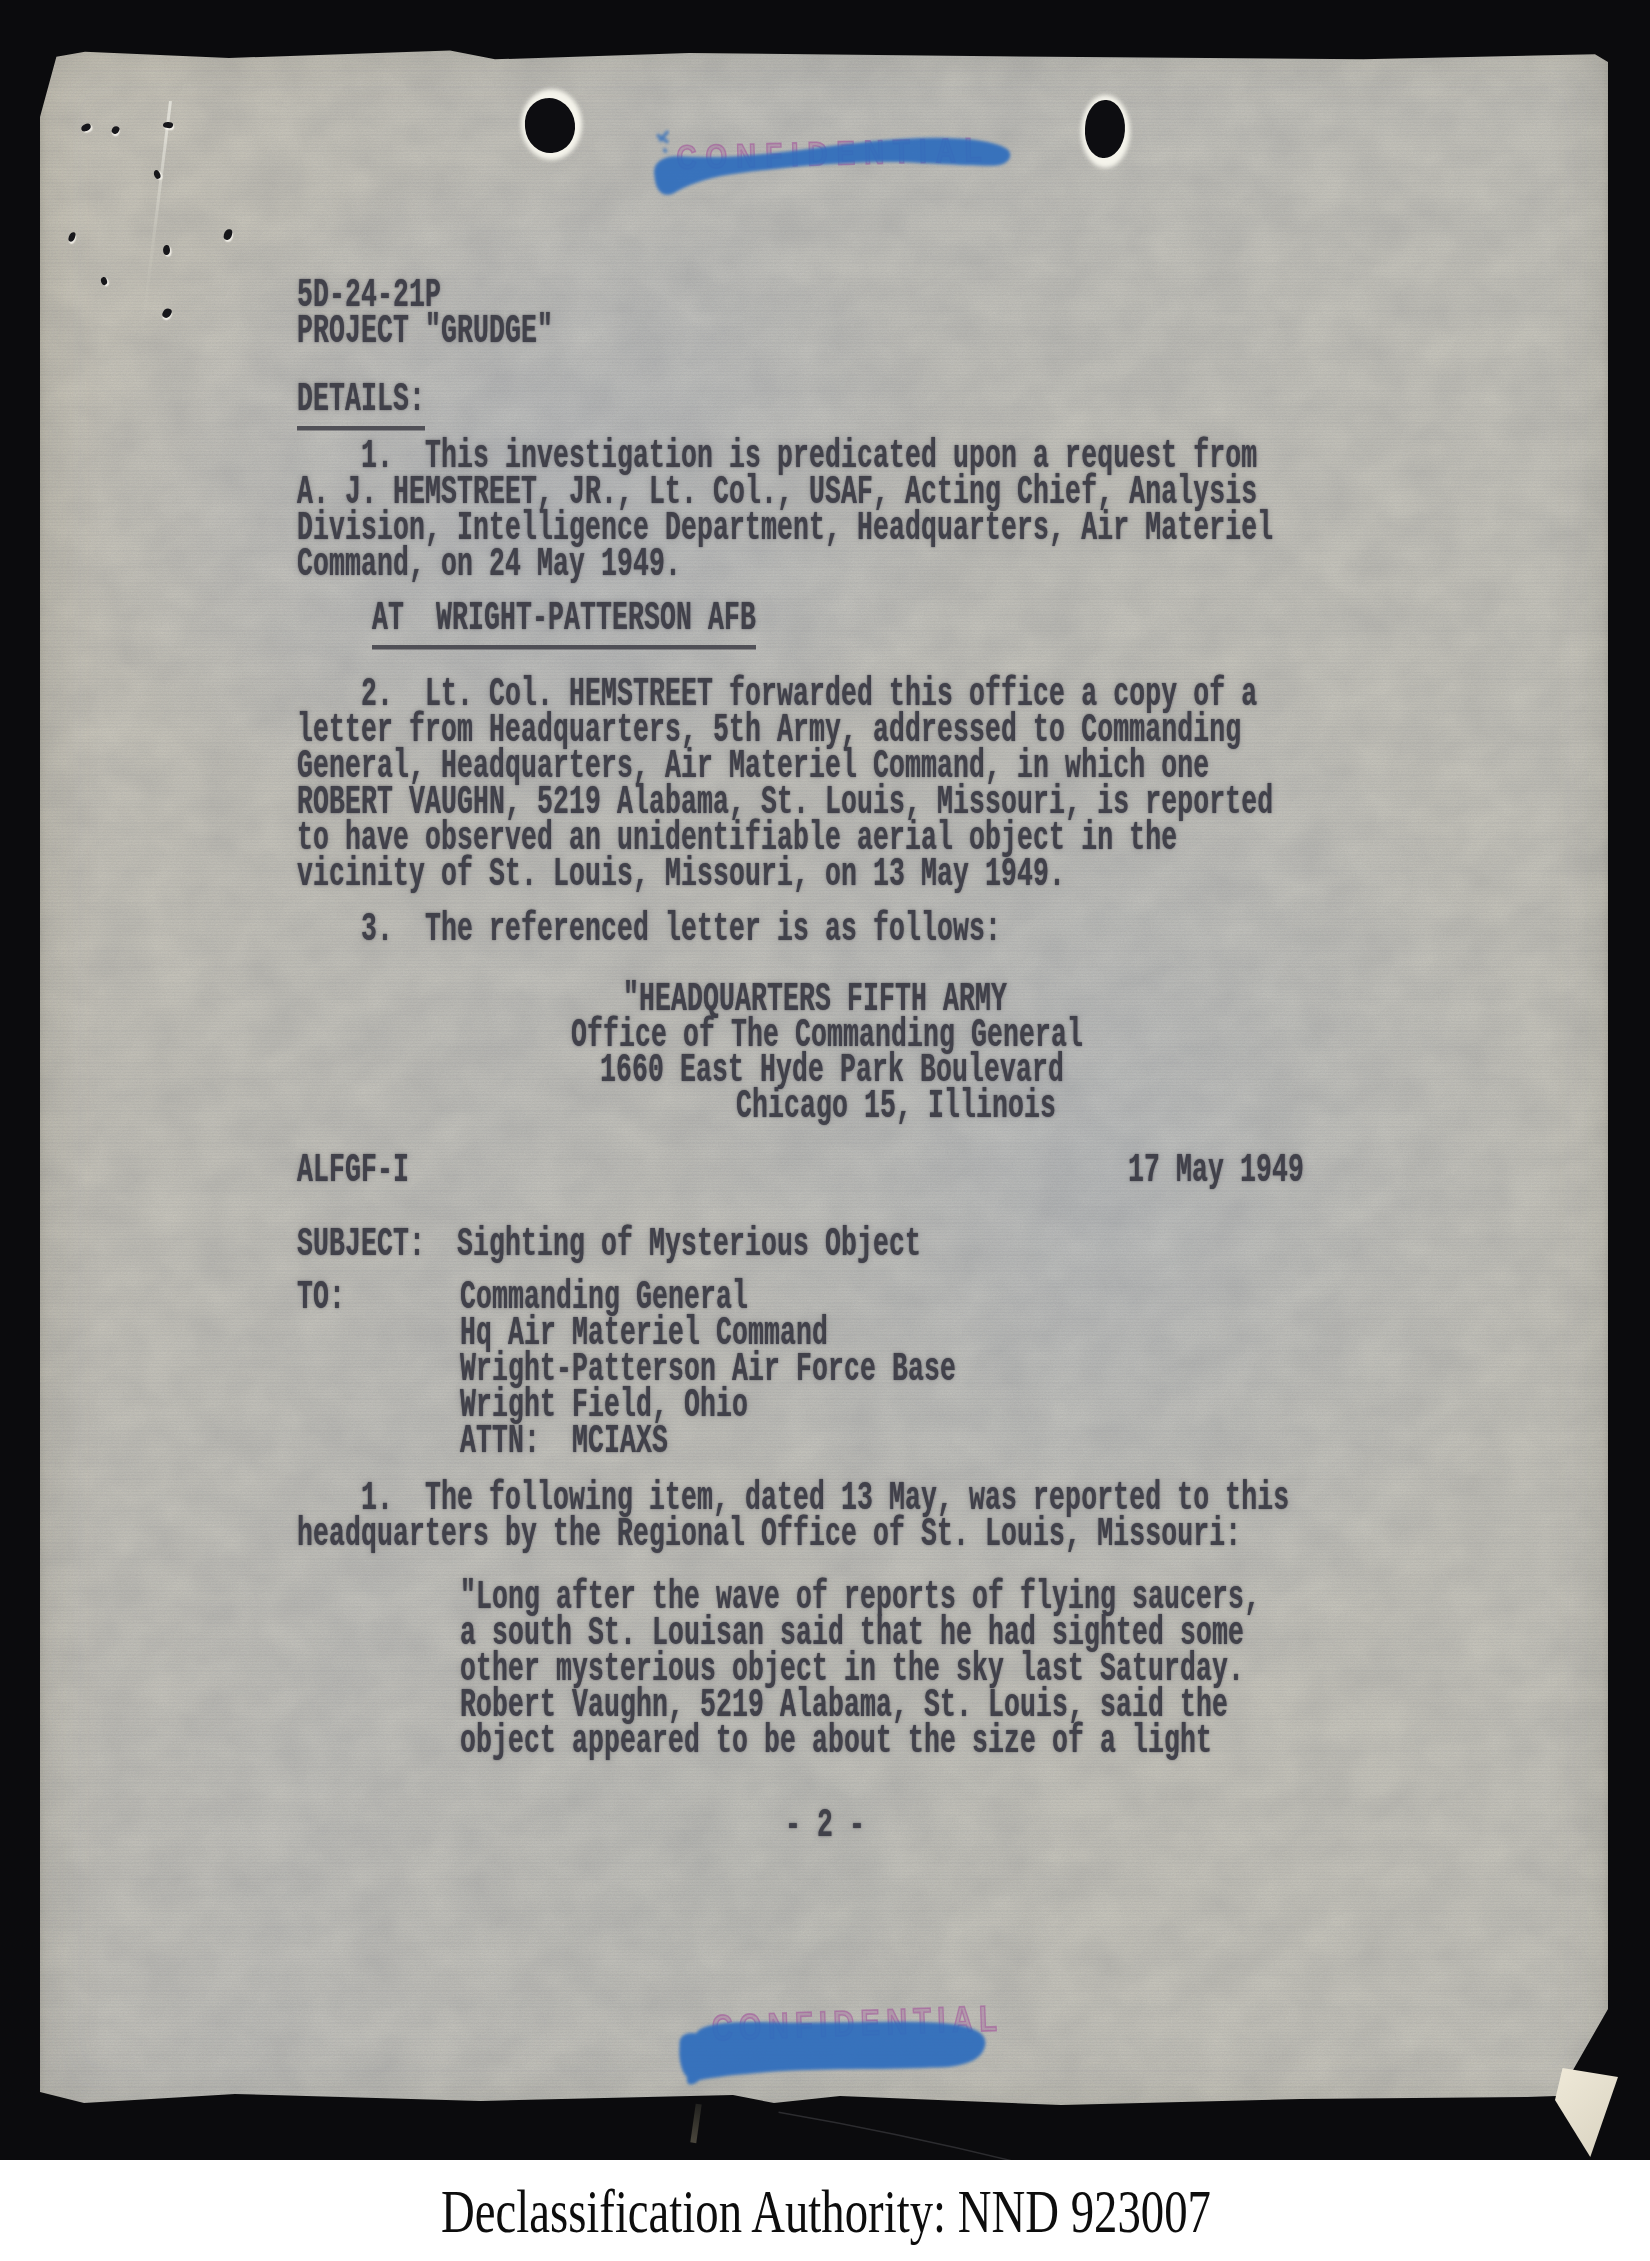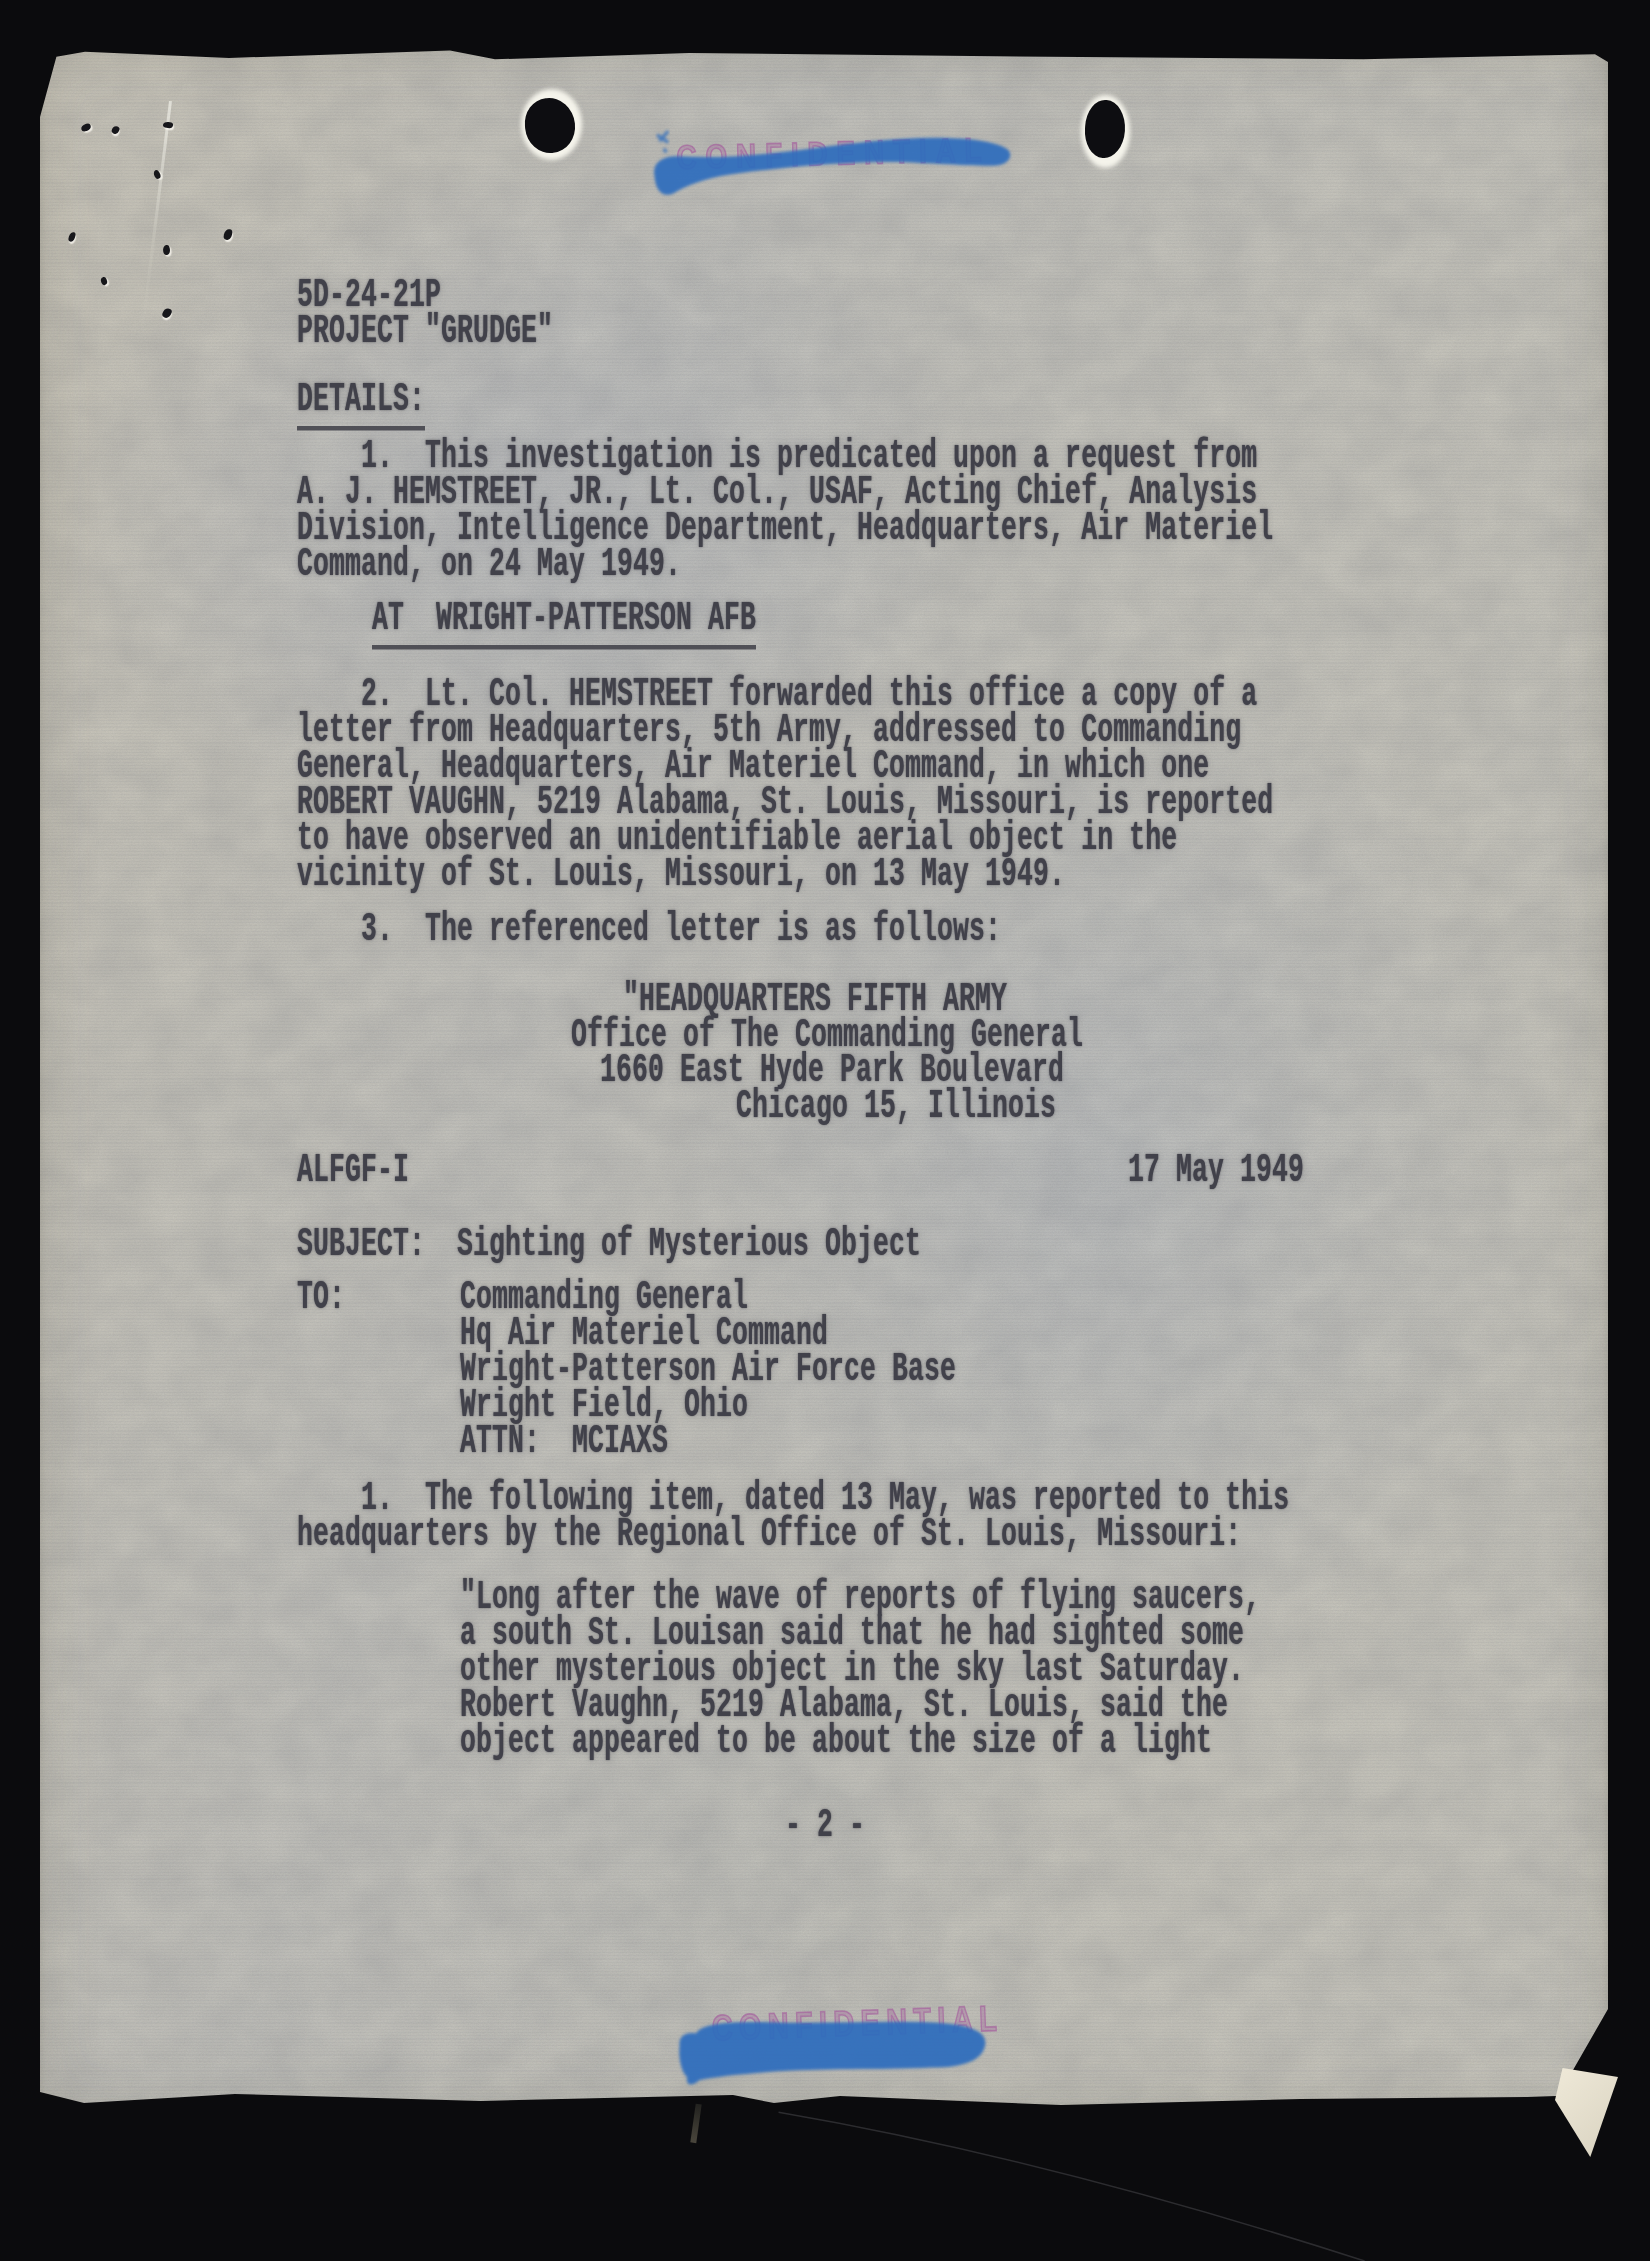--- a/index.html
+++ b/index.html
@@ -211,15 +211,18 @@
   </svg>
 
   <div class="halo halo-left"></div>
   <div class="hole hole-left"></div>
   <div class="halo halo-right"></div>
   <div class="hole hole-right"></div>
 
   <div class="shred-dark"></div>
   <div class="shred-white"></div>
 
+  <div class="footer-bar">
+    <span class="footer-text">Declassification Authority: NND 923007</span>
+  </div>
 
 </div>
 
 
 </body></html>

